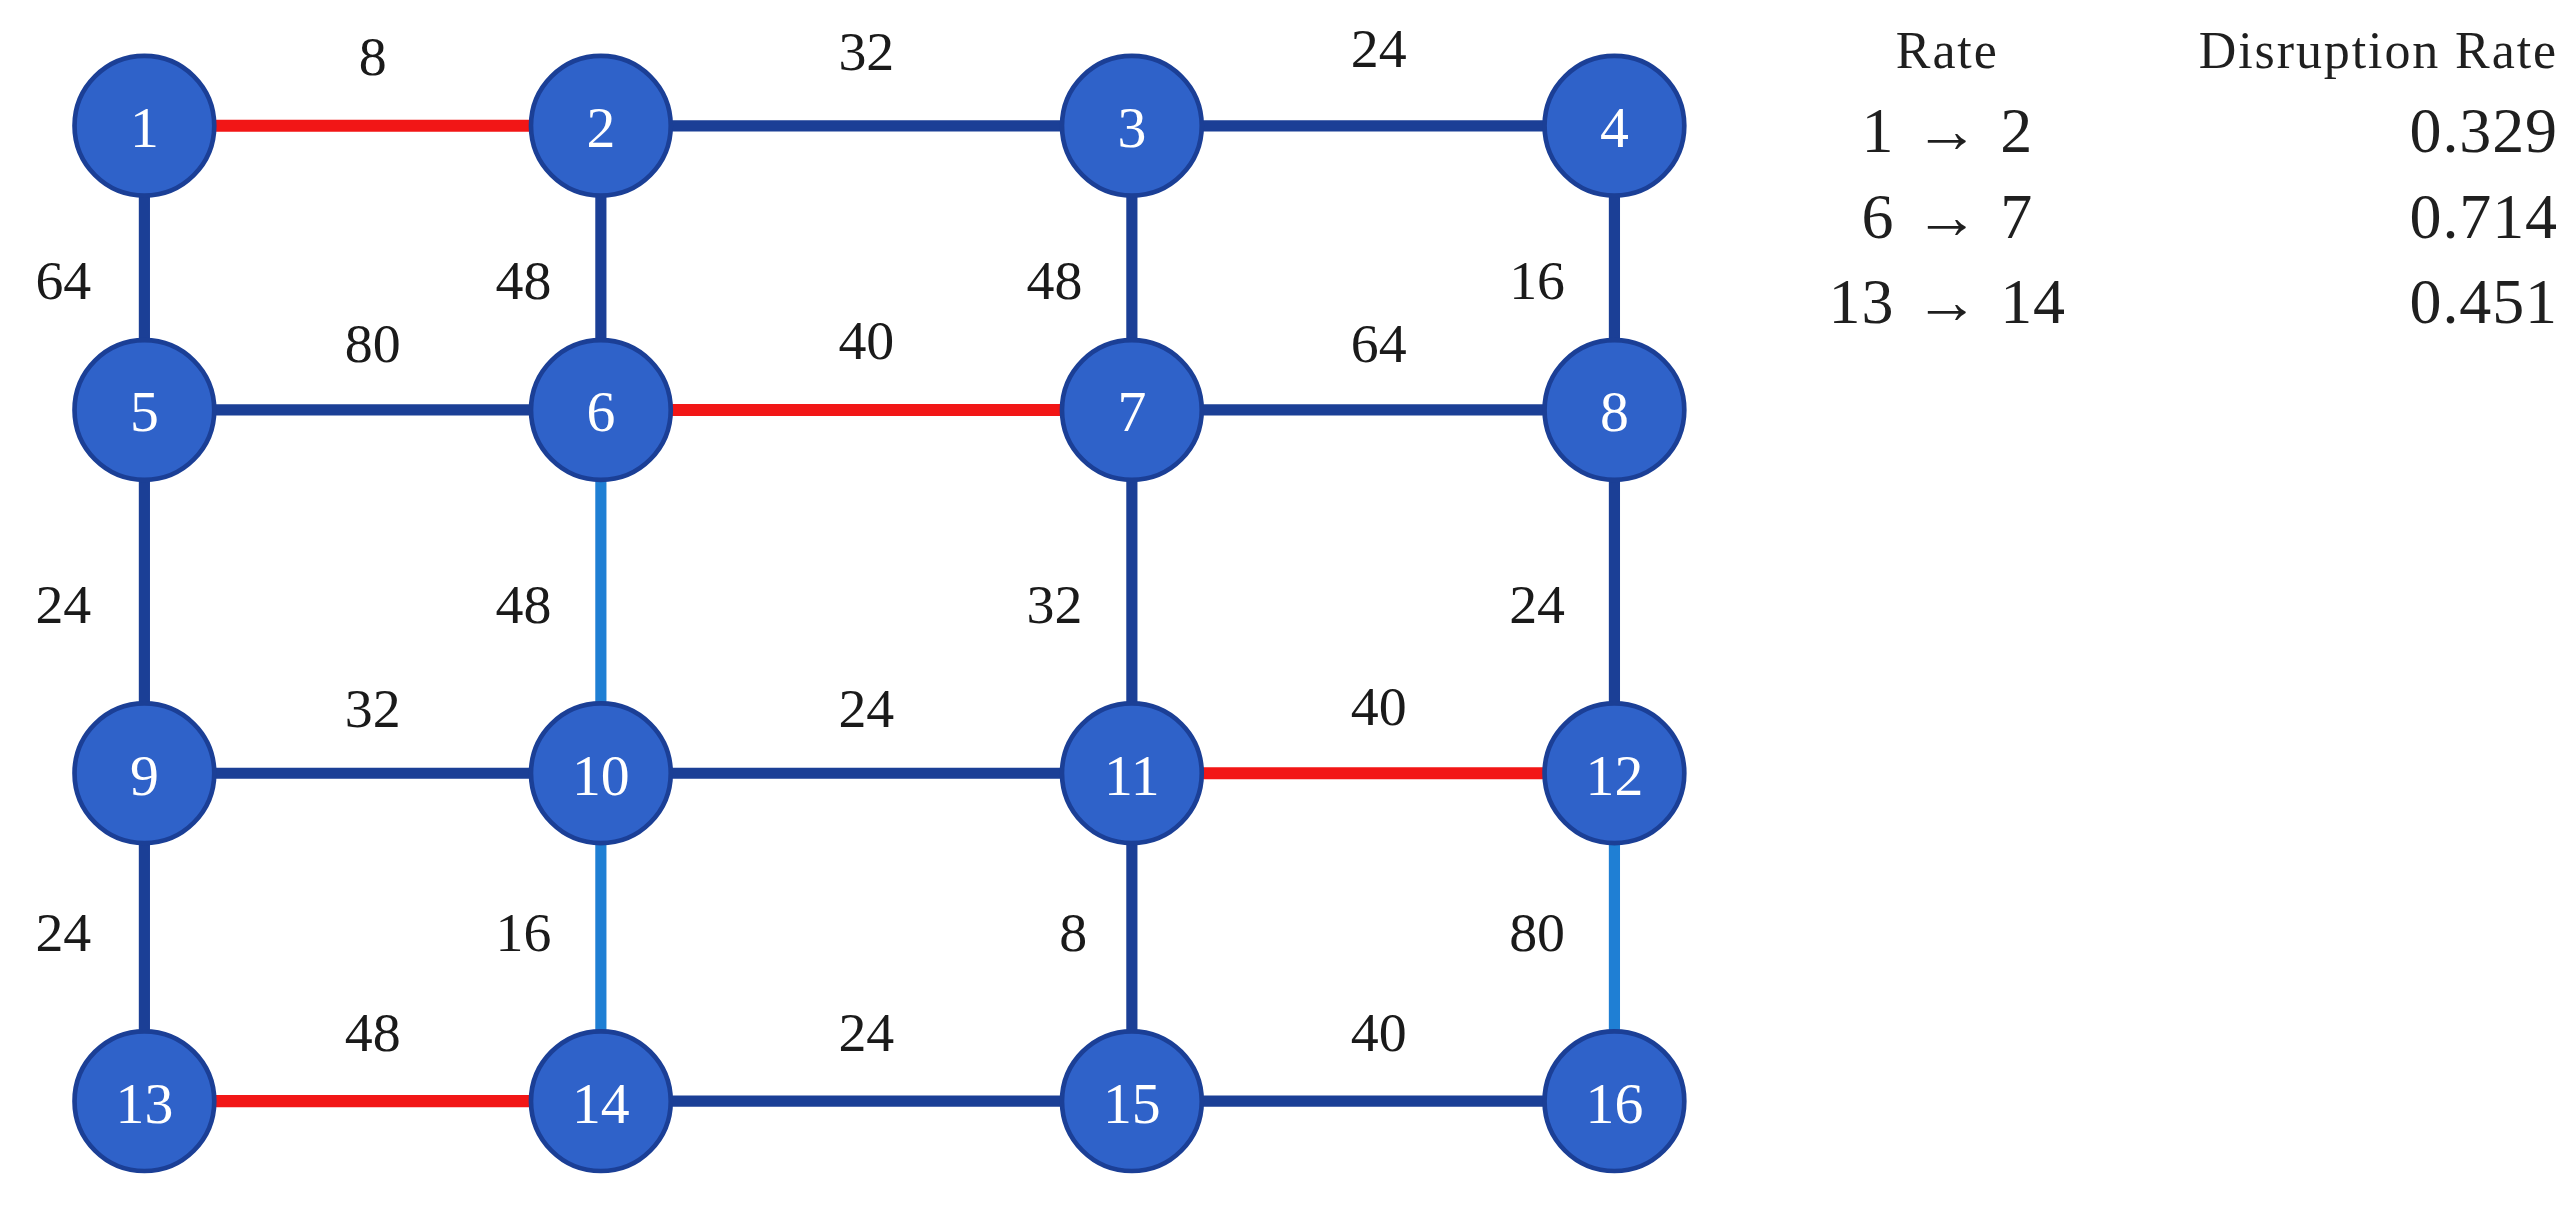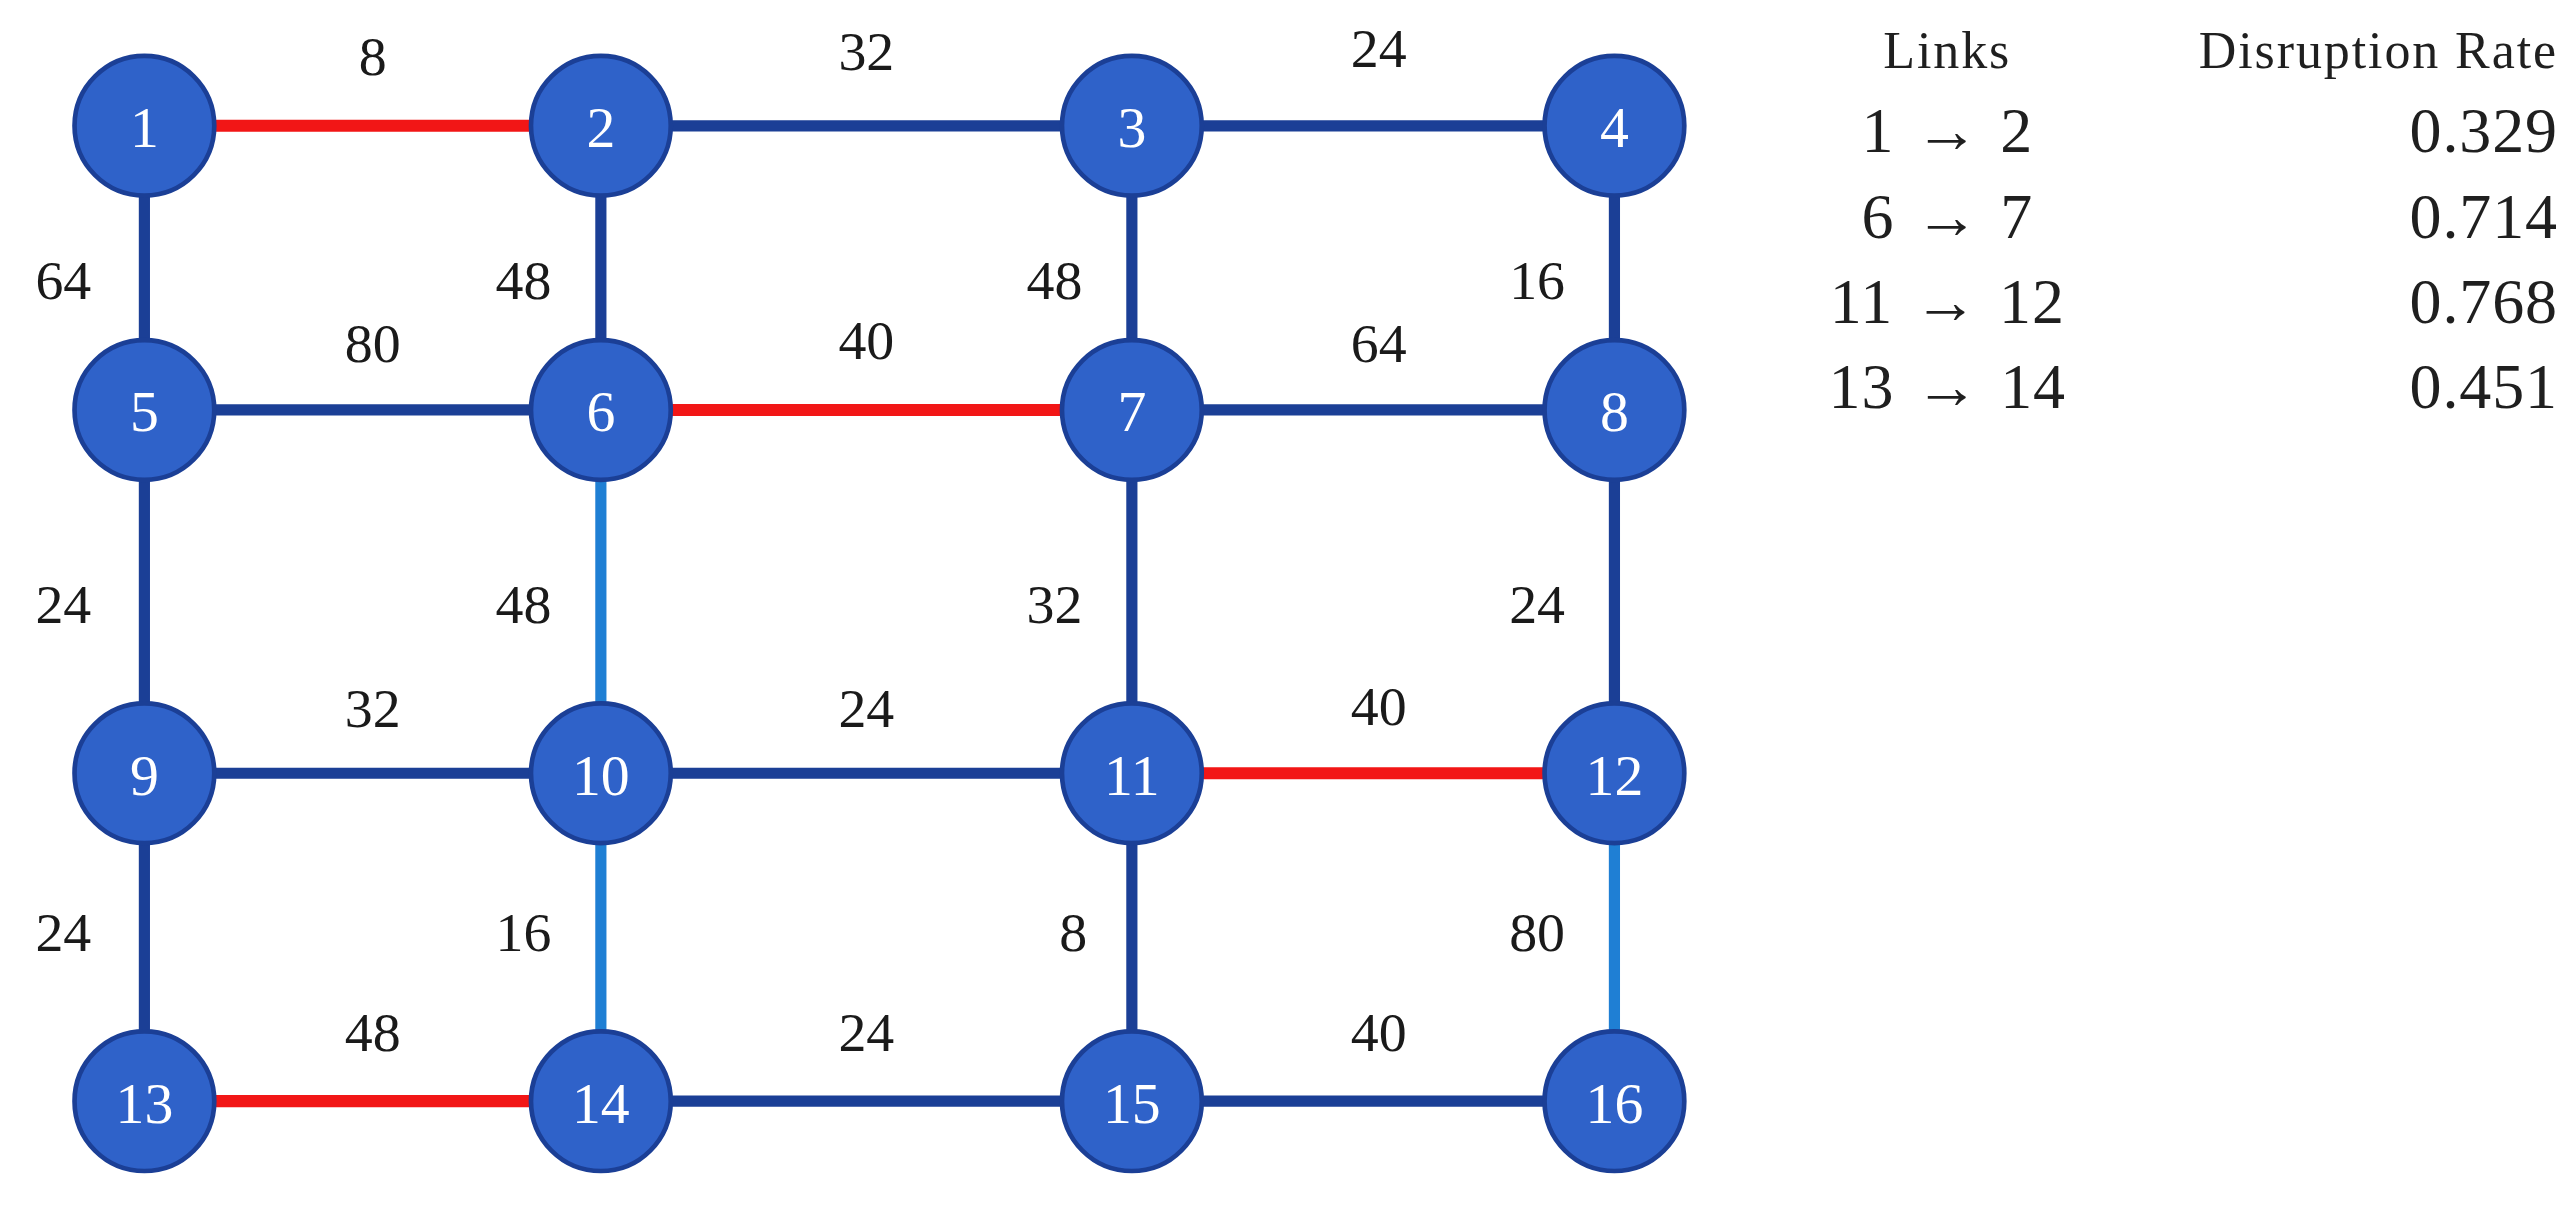--- a/index.html
+++ b/index.html
@@ -148,37 +148,33 @@
         <circle cx="1733" cy="1182" r="75" fill="#2f62c9" stroke="#1b3f96" stroke-width="5"></circle>
         <text x="1733" y="1184" class="node-label">16</text>
       </g>
     </g>
 </svg>
 
 <div id="legend">
   <table>
     <thead>
       <tr>
-        <th class="c-links">Links</th>
+        <th class="c-links">Rate</th>
         <th class="c-rate">Disruption Rate</th>
       </tr>
     </thead>
     <tbody id="legend-body">
         <tr>
           <td class="c-links"><span class="lk"><span class="src">1</span><span class="arr">→</span><span class="dst">2</span></span></td>
           <td class="c-rate">0.329</td>
         </tr>
         <tr>
           <td class="c-links"><span class="lk"><span class="src">6</span><span class="arr">→</span><span class="dst">7</span></span></td>
           <td class="c-rate">0.714</td>
         </tr>
         <tr>
-          <td class="c-links"><span class="lk"><span class="src">11</span><span class="arr">→</span><span class="dst">12</span></span></td>
-          <td class="c-rate">0.768</td>
-        </tr>
-        <tr>
           <td class="c-links"><span class="lk"><span class="src">13</span><span class="arr">→</span><span class="dst">14</span></span></td>
           <td class="c-rate">0.451</td>
         </tr>
       </tbody>
   </table>
 </div>
 
 
 </body></html>

